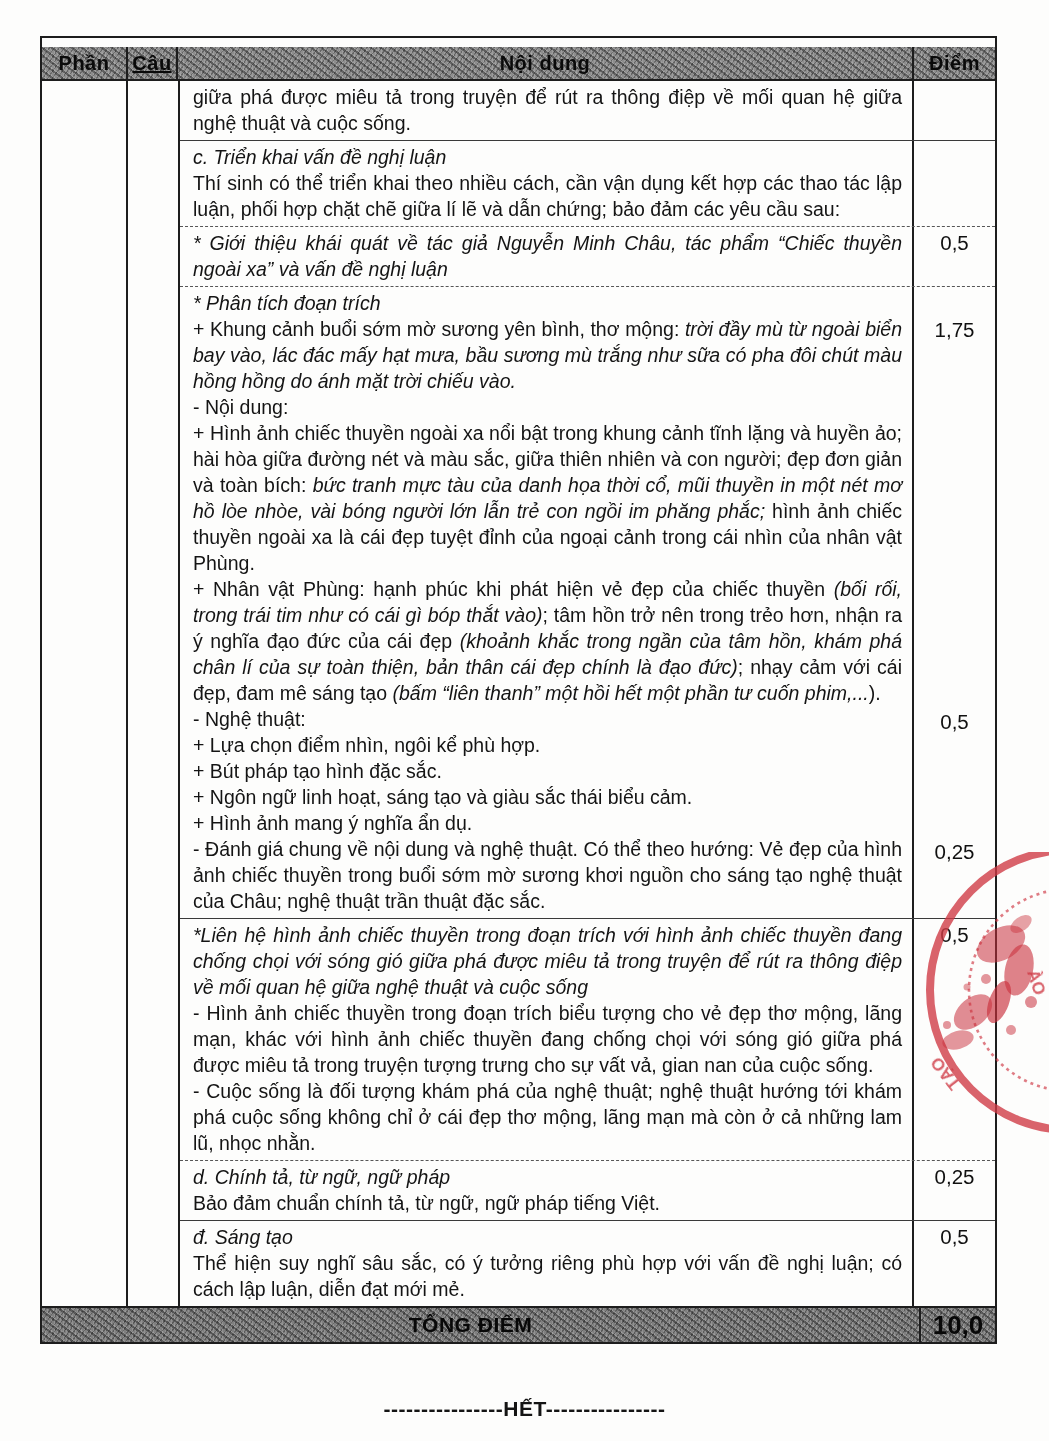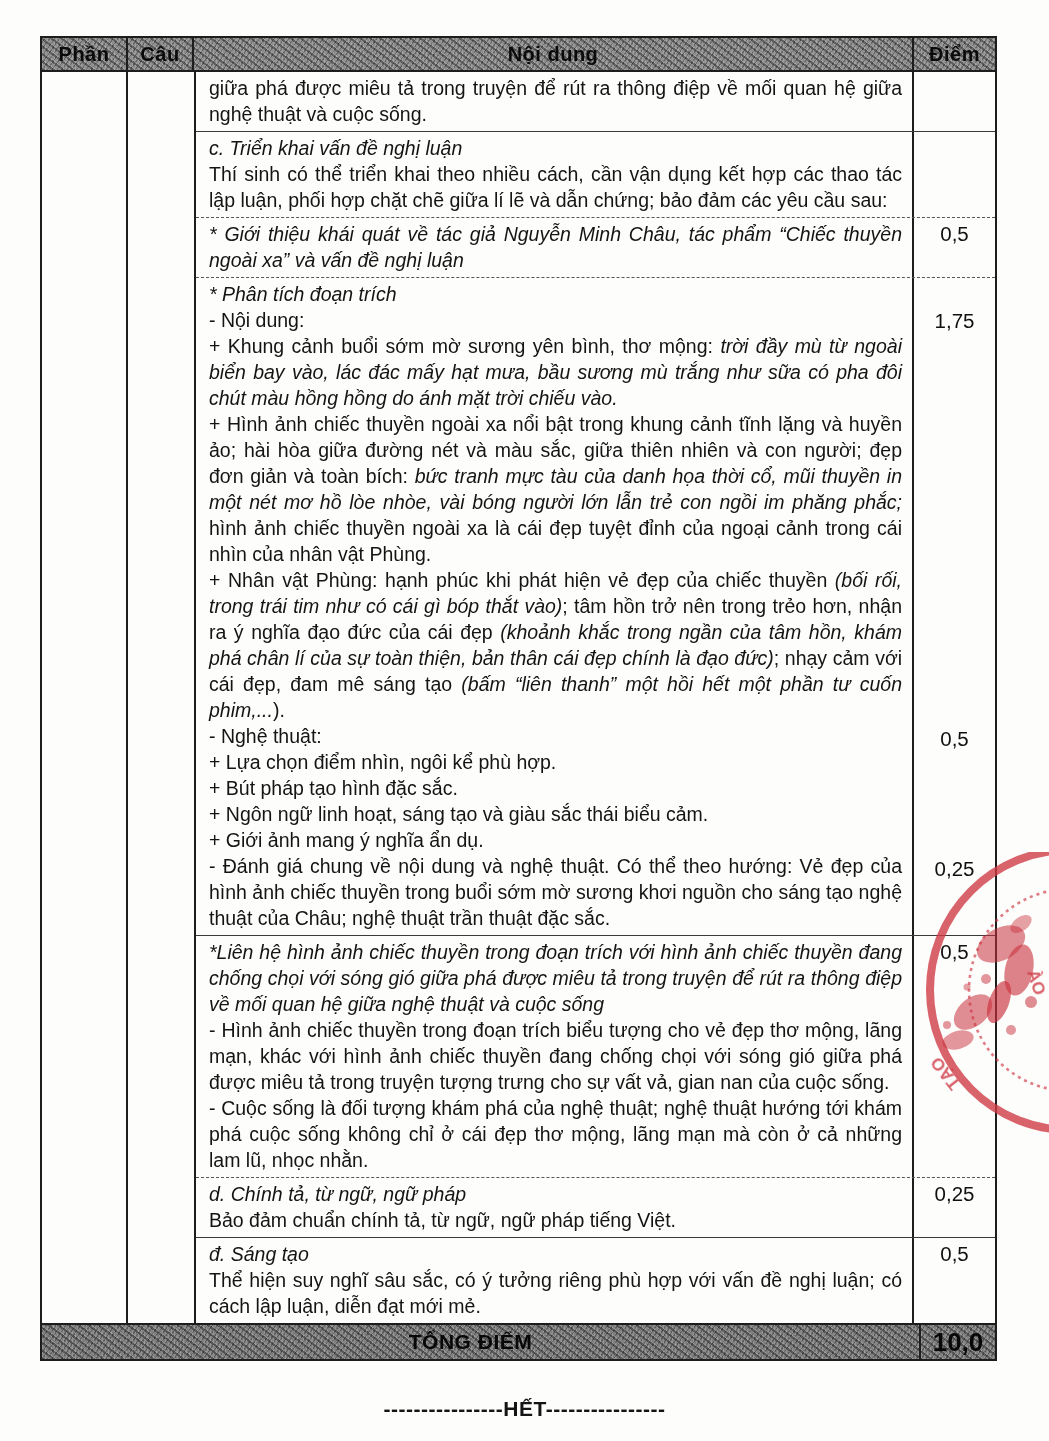--- a/index.html
+++ b/index.html
@@ -20,29 +20,29 @@
     background:#fdfdfc;
   }
   
   .noise{
     background-color:#8d8d8d;
     background-image:
       repeating-linear-gradient(37deg, rgba(15,15,15,.38) 0 2px, rgba(220,220,220,.18) 2px 3px, rgba(0,0,0,0) 3px 6px),
       repeating-linear-gradient(-55deg, rgba(5,5,5,.30) 0 1px, rgba(0,0,0,0) 1px 4px),
       repeating-linear-gradient(89deg, rgba(255,255,255,.14) 0 1px, rgba(0,0,0,0) 1px 3px);
   }
-  .thead{display:flex;border-bottom:2px solid #1d1d1d;}
+  .thead{display:flex;border-bottom:2px solid #1d1d1d;margin-top:9px;}
   .th{
     height:32px;line-height:32px;
     font-weight:bold;color:#0a0a0a;font-size:20px;
     text-align:center;letter-spacing:.5px;
     box-sizing:border-box;
   }
   .w-phan{width:84px;}
-  .w-cau{width:66px;border-left:2px solid #1d1d1d;}
+  .w-cau{width:50px;border-left:2px solid #1d1d1d;text-decoration:underline;}
   .w-main{flex:1;border-left:2px solid #1d1d1d;}
   .w-diem{width:83px;border-left:2px solid #1d1d1d;}
   
   .tbody{display:flex;align-items:stretch;}
   .rows{flex:1;border-left:2px solid #1d1d1d;}
   .row{display:flex;align-items:stretch;}
   .row + .row{border-top:1.6px solid #3a3a3a;}
   .row.dashedtop{border-top-style:dashed;border-top-color:#565656;}
   .cell-content{flex:1;padding:3px 10px 4px 13px;box-sizing:border-box;}
   .cell-score{
@@ -122,37 +122,37 @@
           <div class="cell-score">
             <span>0,5</span>
           </div>
         </div>
 
         <div class="row dashedtop" style="display:block;">
 
           <div class="subrow">
             <div class="cell-content">
               <p class="it">* Phân tích đoạn trích</p>
+              <p><span>+ Khung cảnh buổi sớm mờ sương yên bình, thơ mộng: </span><span class="it">trời đầy mù từ ngoài biển bay vào, lác đác mấy hạt mưa, bầu sương mù trắng như sữa có pha đôi chút màu hồng hồng do ánh mặt trời chiếu vào.</span></p>
               <p>- Nội dung:</p>
-              <p><span>+ Khung cảnh buổi sớm mờ sương yên bình, thơ mộng: </span><span class="it">trời đầy mù từ ngoài biển bay vào, lác đác mấy hạt mưa, bầu sương mù trắng như sữa có pha đôi chút màu hồng hồng do ánh mặt trời chiếu vào.</span></p>
               <p><span>+ Hình ảnh chiếc thuyền ngoài xa nổi bật trong khung cảnh tĩnh lặng và huyền ảo; hài hòa giữa đường nét và màu sắc, giữa thiên nhiên và con người; đẹp đơn giản và toàn bích: </span><span class="it">bức tranh mực tàu của danh họa thời cổ, mũi thuyền in một nét mơ hồ lòe nhòe, vài bóng người lớn lẫn trẻ con ngồi im phăng phắc;</span><span> hình ảnh chiếc thuyền ngoài xa là cái đẹp tuyệt đỉnh của ngoại cảnh trong cái nhìn của nhân vật Phùng.</span></p>
               <p><span>+ Nhân vật Phùng: hạnh phúc khi phát hiện vẻ đẹp của chiếc thuyền </span><span class="it">(bối rối, trong trái tim như có cái gì bóp thắt vào)</span><span>; tâm hồn trở nên trong trẻo hơn, nhận ra ý nghĩa đạo đức của cái đẹp </span><span class="it">(khoảnh khắc trong ngần của tâm hồn, khám phá chân lí của sự toàn thiện, bản thân cái đẹp chính là đạo đức)</span><span>; nhạy cảm với cái đẹp, đam mê sáng tạo </span><span class="it">(bấm “liên thanh” một hồi hết một phần tư cuốn phim,...</span><span>).</span></p>
             </div>
             <div class="cell-score">
               <div class="pt-line">1,75</div>
             </div>
           </div>
 
           <div class="subrow">
             <div class="cell-content">
               <p>- Nghệ thuật:</p>
               <p>+ Lựa chọn điểm nhìn, ngôi kể phù hợp.</p>
               <p>+ Bút pháp tạo hình đặc sắc.</p>
               <p>+ Ngôn ngữ linh hoạt, sáng tạo và giàu sắc thái biểu cảm.</p>
-              <p>+ Giới ảnh mang ý nghĩa ẩn dụ.</p>
+              <p>+ Hình ảnh mang ý nghĩa ẩn dụ.</p>
             </div>
             <div class="cell-score">
               <div>0,5</div>
             </div>
           </div>
 
           <div class="subrow">
             <div class="cell-content">
               <p>- Đánh giá chung về nội dung và nghệ thuật. Có thể theo hướng: Vẻ đẹp của hình ảnh chiếc thuyền trong buổi sớm mờ sương khơi nguồn cho sáng tạo nghệ thuật của Châu; nghệ thuật trần thuật đặc sắc.</p>
             </div>

